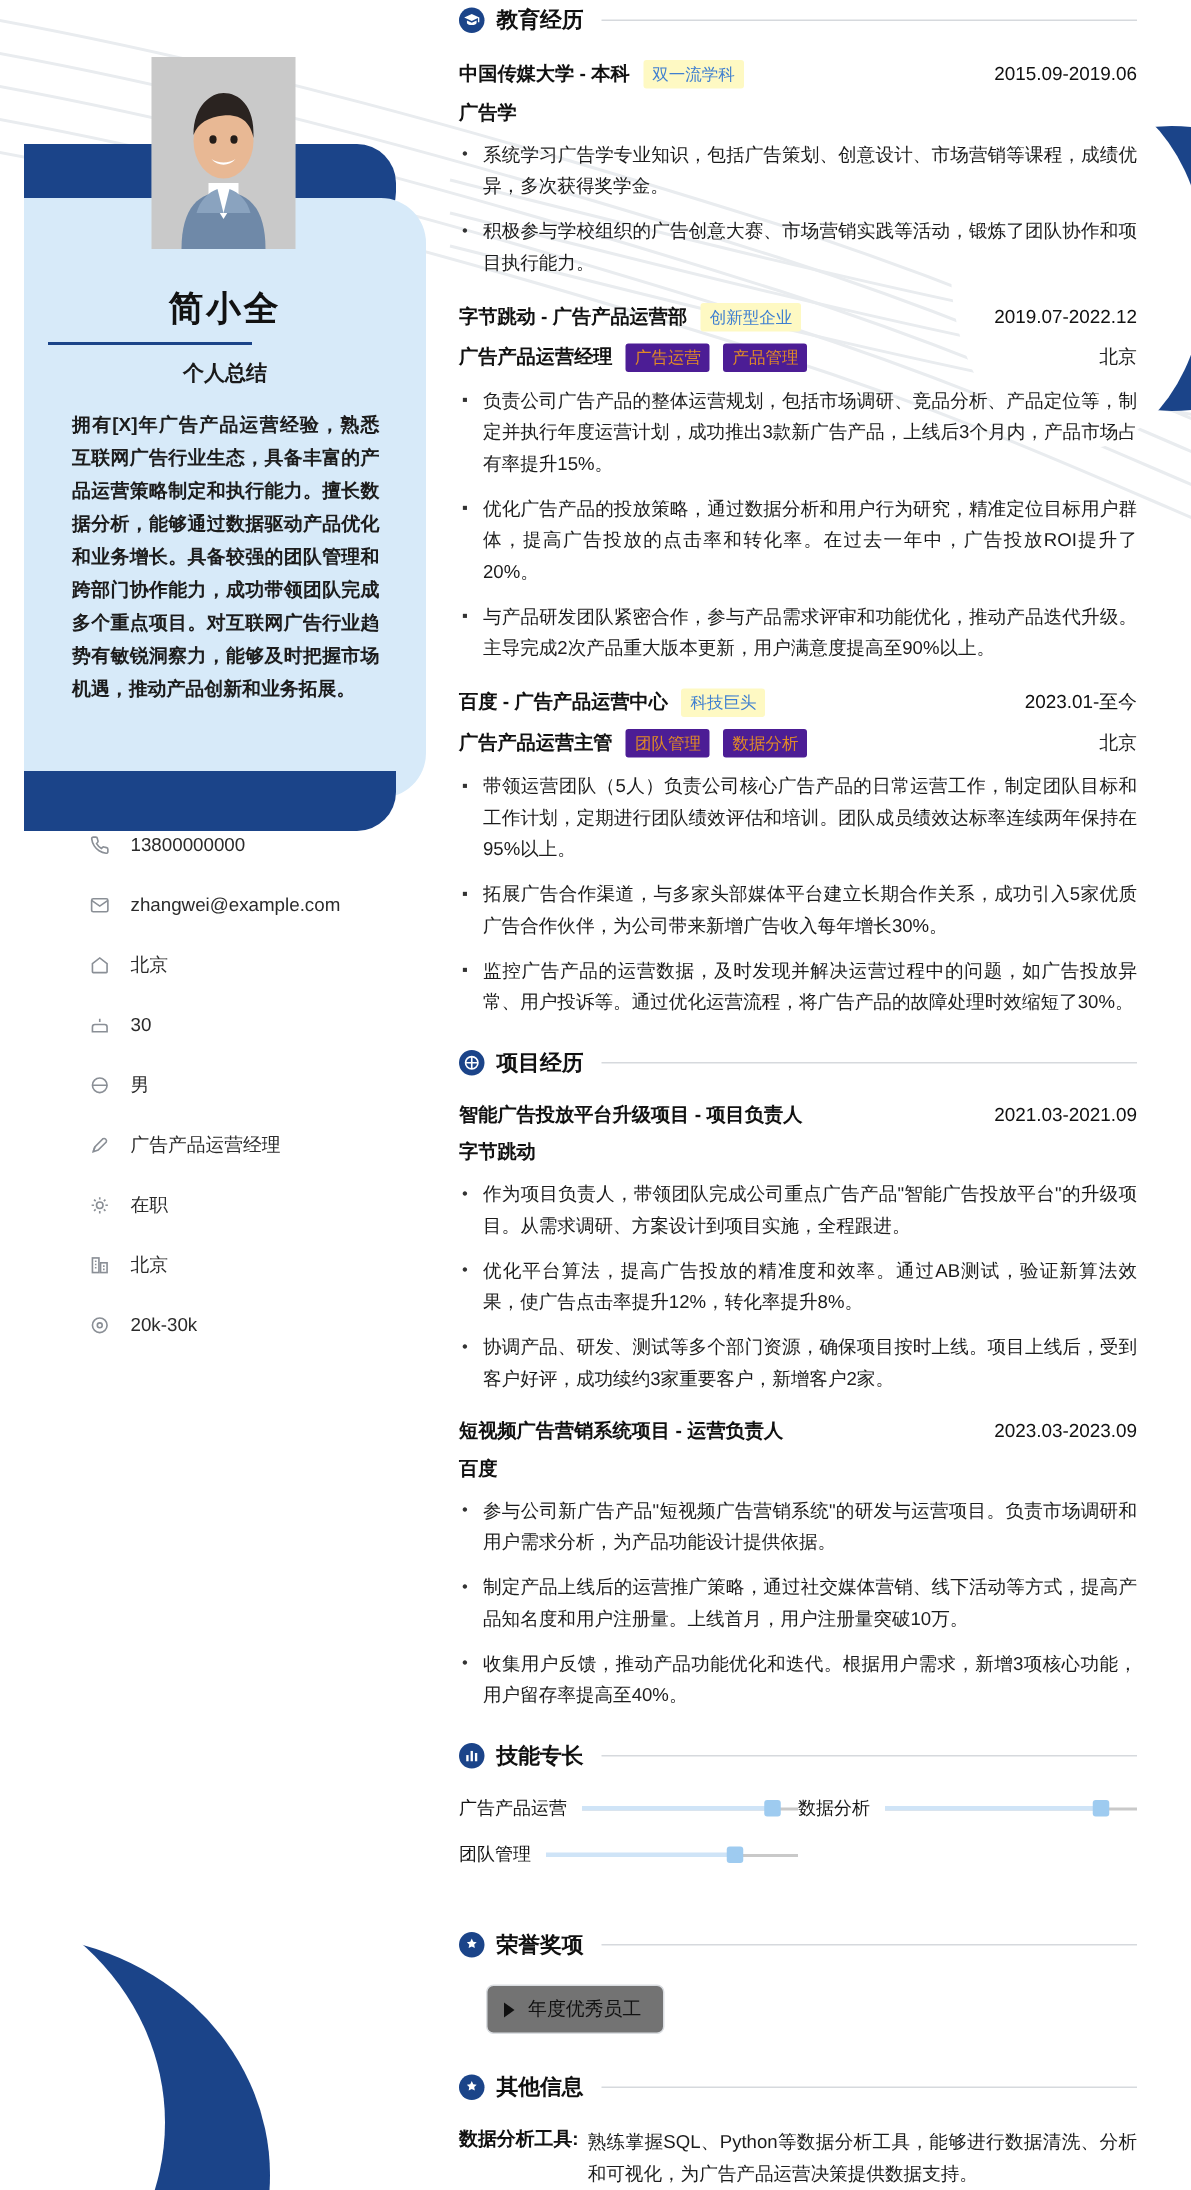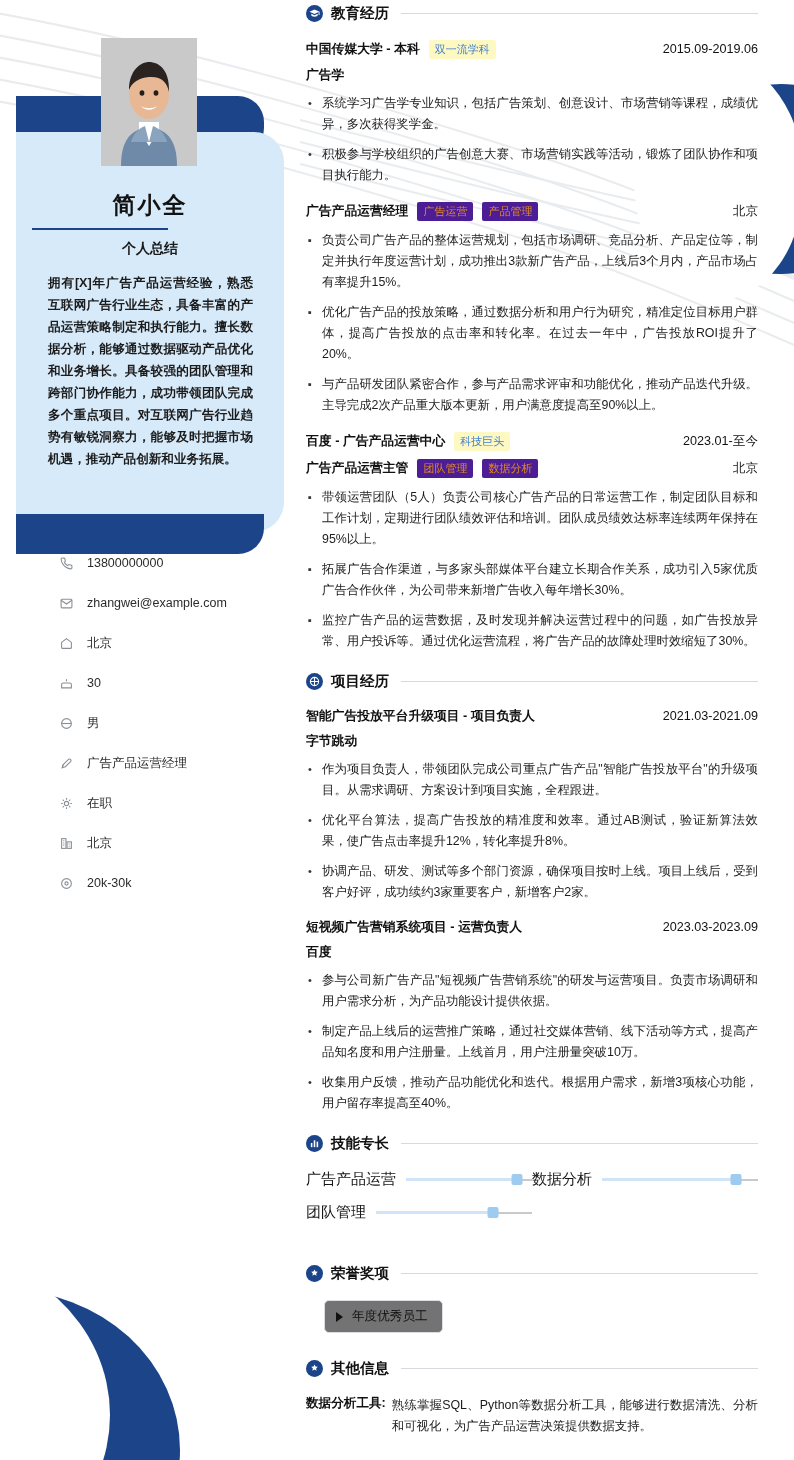--- a/index.html
+++ b/index.html
@@ -76,21 +76,21 @@
   .tag.orange { background:#4c1d95; color:#e08a26; }
 
   .bullets { margin-top:9px; }
   .bullet { display:flex; margin-bottom:9px; }
   .bullet .dot { flex:0 0 16px; font-size:11px; line-height:21px; color:#333; padding-left:2px; }
   .bullet .btxt { font-size:12.4px; line-height:21px; color:#1c1c1c; text-align:justify; }
 
   
   .skill-grid { display:flex; flex-wrap:wrap; }
   .skill { display:flex; align-items:center; width:50%; margin-bottom:14px; }
-  .skill-name { font-size:15px; color:#161616; white-space:nowrap; margin-right:10px; }
+  .skill-name { font-size:12px; color:#161616; white-space:nowrap; margin-right:10px; }
   .slider { position:relative; flex:1; height:14px; display:flex; align-items:center; }
   .track { position:absolute; left:0; right:0; height:2px; background:#c9c9c9; }
   .fill { position:absolute; left:0; height:3px; background:#cfe4f7; }
   .knob { position:absolute; width:11px; height:11px; background:#9ecbf0; border-radius:2px;
           transform:translateX(-50%); }
 
   
   .honor-chip { display:inline-flex; align-items:center; border:1px solid #dadde1;
                 border-radius:5px; padding:7px 14px 7px 11px; background:#737373; }
   .honor-chip .play { width:0; height:0; border-left:7px solid #111;
@@ -267,20 +267,25 @@
             <span class="dot">•</span>
             <span class="btxt">积极参与学校组织的广告创意大赛、市场营销实践等活动，锻炼了团队协作和项目执行能力。</span>
           </div>
         </div>
       </div>
     </div>
 
     <div class="section">
 
       <div class="entry">
+        <div class="row1">
+          <span class="org">字节跳动 - 广告产品运营部</span>
+          <span class="tag blue">创新型企业</span>
+          <span class="date">2019.07-2022.12</span>
+        </div>
         <div class="row2">
           <span class="role">广告产品运营经理</span>
           <span class="tag orange">广告运营</span>
           <span class="tag orange">产品管理</span>
           <span class="loc">北京</span>
         </div>
         <div class="bullets">
           <div class="bullet">
             <span class="dot">▪</span>
             <span class="btxt">负责公司广告产品的整体运营规划，包括市场调研、竞品分析、产品定位等，制定并执行年度运营计划，成功推出3款新广告产品，上线后3个月内，产品市场占有率提升15%。</span>

